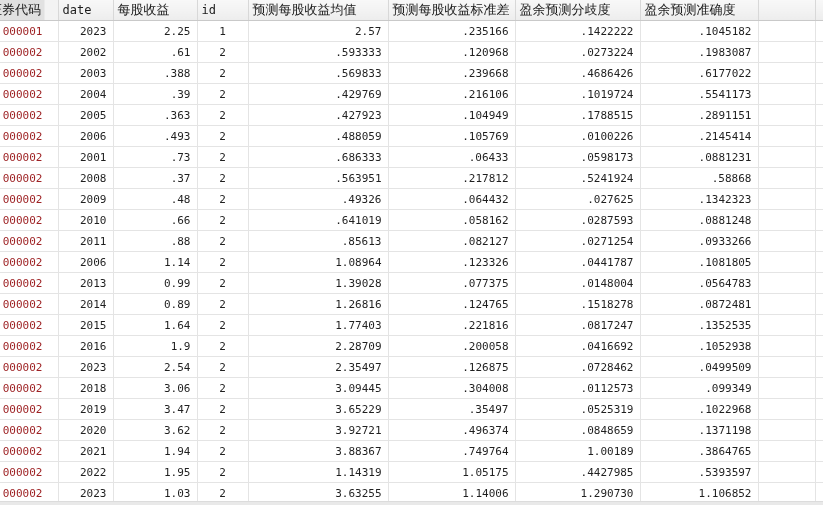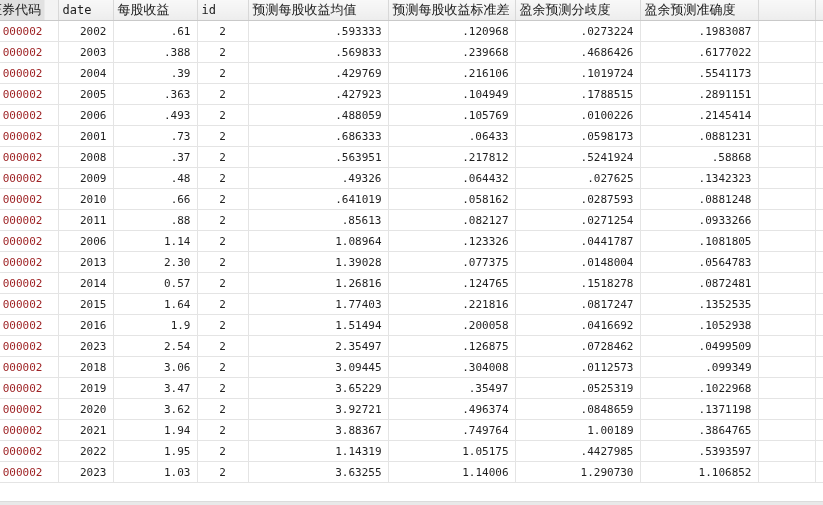--- a/index.html
+++ b/index.html
@@ -91,20 +91,32 @@
         <th>预测每股收益均值</th>
         <th>预测每股收益标准差</th>
         <th>盈余预测分歧度</th>
         <th>盈余预测准确度</th>
         <th></th>
         <th></th>
       </tr>
     </thead>
     <tbody>
         <tr>
+          <td class="c0">000001</td>
+          <td class="c1">2023</td>
+          <td class="c2">2.25</td>
+          <td class="c3">1</td>
+          <td class="c4">2.57</td>
+          <td class="c5">.235166</td>
+          <td class="c6">.1422222</td>
+          <td class="c7">.1045182</td>
+          <td class="c8"></td>
+          <td class="c9"></td>
+        </tr>
+        <tr>
           <td class="c0">000002</td>
           <td class="c1">2002</td>
           <td class="c2">.61</td>
           <td class="c3">2</td>
           <td class="c4">.593333</td>
           <td class="c5">.120968</td>
           <td class="c6">.0273224</td>
           <td class="c7">.1983087</td>
           <td class="c8"></td>
           <td class="c9"></td>
@@ -225,33 +237,33 @@
           <td class="c4">1.08964</td>
           <td class="c5">.123326</td>
           <td class="c6">.0441787</td>
           <td class="c7">.1081805</td>
           <td class="c8"></td>
           <td class="c9"></td>
         </tr>
         <tr>
           <td class="c0">000002</td>
           <td class="c1">2013</td>
-          <td class="c2">2.30</td>
+          <td class="c2">0.99</td>
           <td class="c3">2</td>
           <td class="c4">1.39028</td>
           <td class="c5">.077375</td>
           <td class="c6">.0148004</td>
           <td class="c7">.0564783</td>
           <td class="c8"></td>
           <td class="c9"></td>
         </tr>
         <tr>
           <td class="c0">000002</td>
           <td class="c1">2014</td>
-          <td class="c2">0.57</td>
+          <td class="c2">0.89</td>
           <td class="c3">2</td>
           <td class="c4">1.26816</td>
           <td class="c5">.124765</td>
           <td class="c6">.1518278</td>
           <td class="c7">.0872481</td>
           <td class="c8"></td>
           <td class="c9"></td>
         </tr>
         <tr>
           <td class="c0">000002</td>
@@ -263,21 +275,21 @@
           <td class="c6">.0817247</td>
           <td class="c7">.1352535</td>
           <td class="c8"></td>
           <td class="c9"></td>
         </tr>
         <tr>
           <td class="c0">000002</td>
           <td class="c1">2016</td>
           <td class="c2">1.9</td>
           <td class="c3">2</td>
-          <td class="c4">1.51494</td>
+          <td class="c4">2.28709</td>
           <td class="c5">.200058</td>
           <td class="c6">.0416692</td>
           <td class="c7">.1052938</td>
           <td class="c8"></td>
           <td class="c9"></td>
         </tr>
         <tr>
           <td class="c0">000002</td>
           <td class="c1">2023</td>
           <td class="c2">2.54</td>

